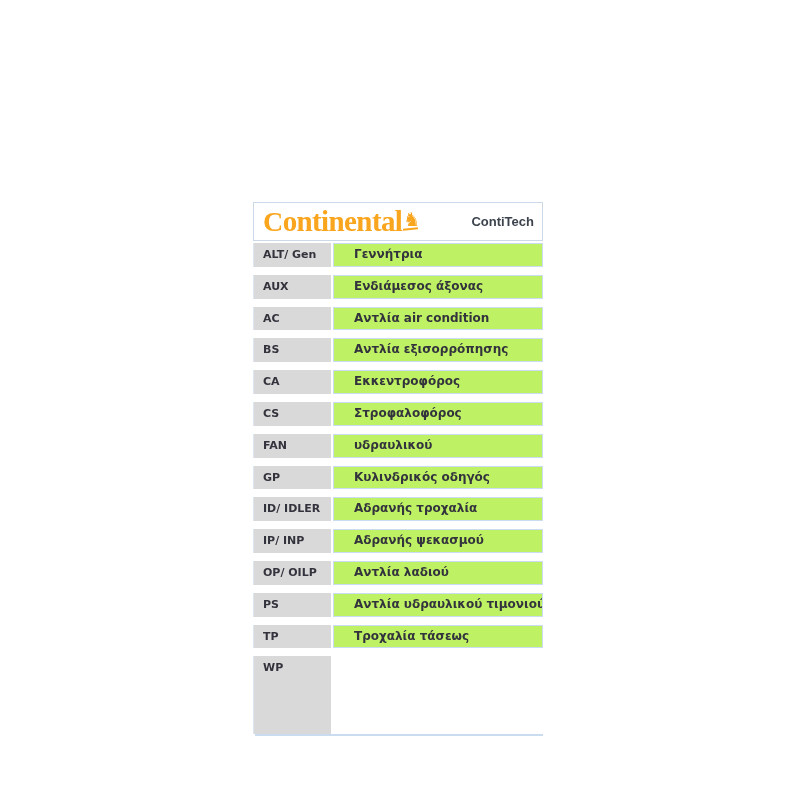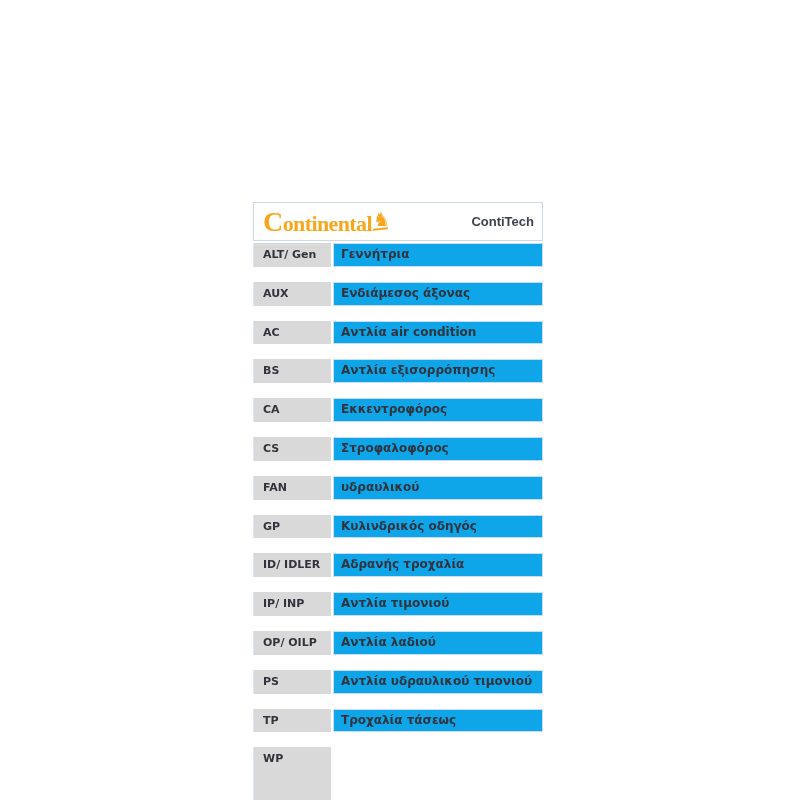--- a/index.html
+++ b/index.html
@@ -22,21 +22,21 @@
     align-items: center;
     justify-content: space-between;
     padding: 0 8px 0 9px;
     margin-bottom: 2px;
   }
   .brand-logo { display: flex; align-items: center; }
   .brand-logo-text {
     display: inline-block;
     font-family: "Liberation Serif", serif;
     font-weight: 700;
-    font-size: 22px;
+    font-size: 29px;
     letter-spacing: -0.6px;
     color: #f9a51d;
     line-height: 1;
   }
   .brand-logo-text::first-letter { font-size: 28px; }
   .horse-icon {
     font-family: "DejaVu Sans", sans-serif;
     font-size: 19px;
     line-height: 1;
     color: #f9a51d;
@@ -59,46 +59,46 @@
     font-weight: 700;
     font-size: 13px;
     color: #3d434d;
   }
 
   
   .abbrev-table { width: 100%; }
   .trow {
     display: flex;
     height: 23.8px;
-    margin-bottom: 15px;
+    margin-bottom: 8px;
   }
   .trow:last-child { margin-bottom: 0; flex-direction: column; }
   .code-cell {
     width: 78px;
     flex: 0 0 78px;
     background: #d9d9d9;
     border-left: 1px solid #dde7f3;
     color: #33333d;
     font-weight: 700;
     font-size: 11px;
     line-height: 23px;
     padding-left: 9px;
     white-space: nowrap;
     overflow: hidden;
   }
   .desc-cell {
     flex: 1;
     margin-left: 2px;
-    background: #0ea5e9;
+    background: #bef264;
     border: 1px solid #c9dcf0;
     color: #33333d;
     font-weight: 700;
     font-size: 12px;
     line-height: 21.5px;
-    padding-left: 7px;
+    padding-left: 20px;
     white-space: nowrap;
     overflow: hidden;
   }
 </style>
 </head>
 <body>
 
 <div class="panel">
 
   <div class="brand-header">
@@ -150,21 +150,21 @@
       <div class="desc-cell">Κυλινδρικός οδηγός</div>
     </div>
 
     <div class="trow">
       <div class="code-cell">ID/ IDLER</div>
       <div class="desc-cell">Αδρανής τροχαλία</div>
     </div>
 
     <div class="trow">
       <div class="code-cell">IP/ INP</div>
-      <div class="desc-cell">Αντλία τιμονιού</div>
+      <div class="desc-cell">Αδρανής ψεκασμού</div>
     </div>
 
     <div class="trow">
       <div class="code-cell">OP/ OILP</div>
       <div class="desc-cell">Αντλία λαδιού</div>
     </div>
 
     <div class="trow">
       <div class="code-cell">PS</div>
       <div class="desc-cell">Αντλία υδραυλικού τιμονιού</div>

